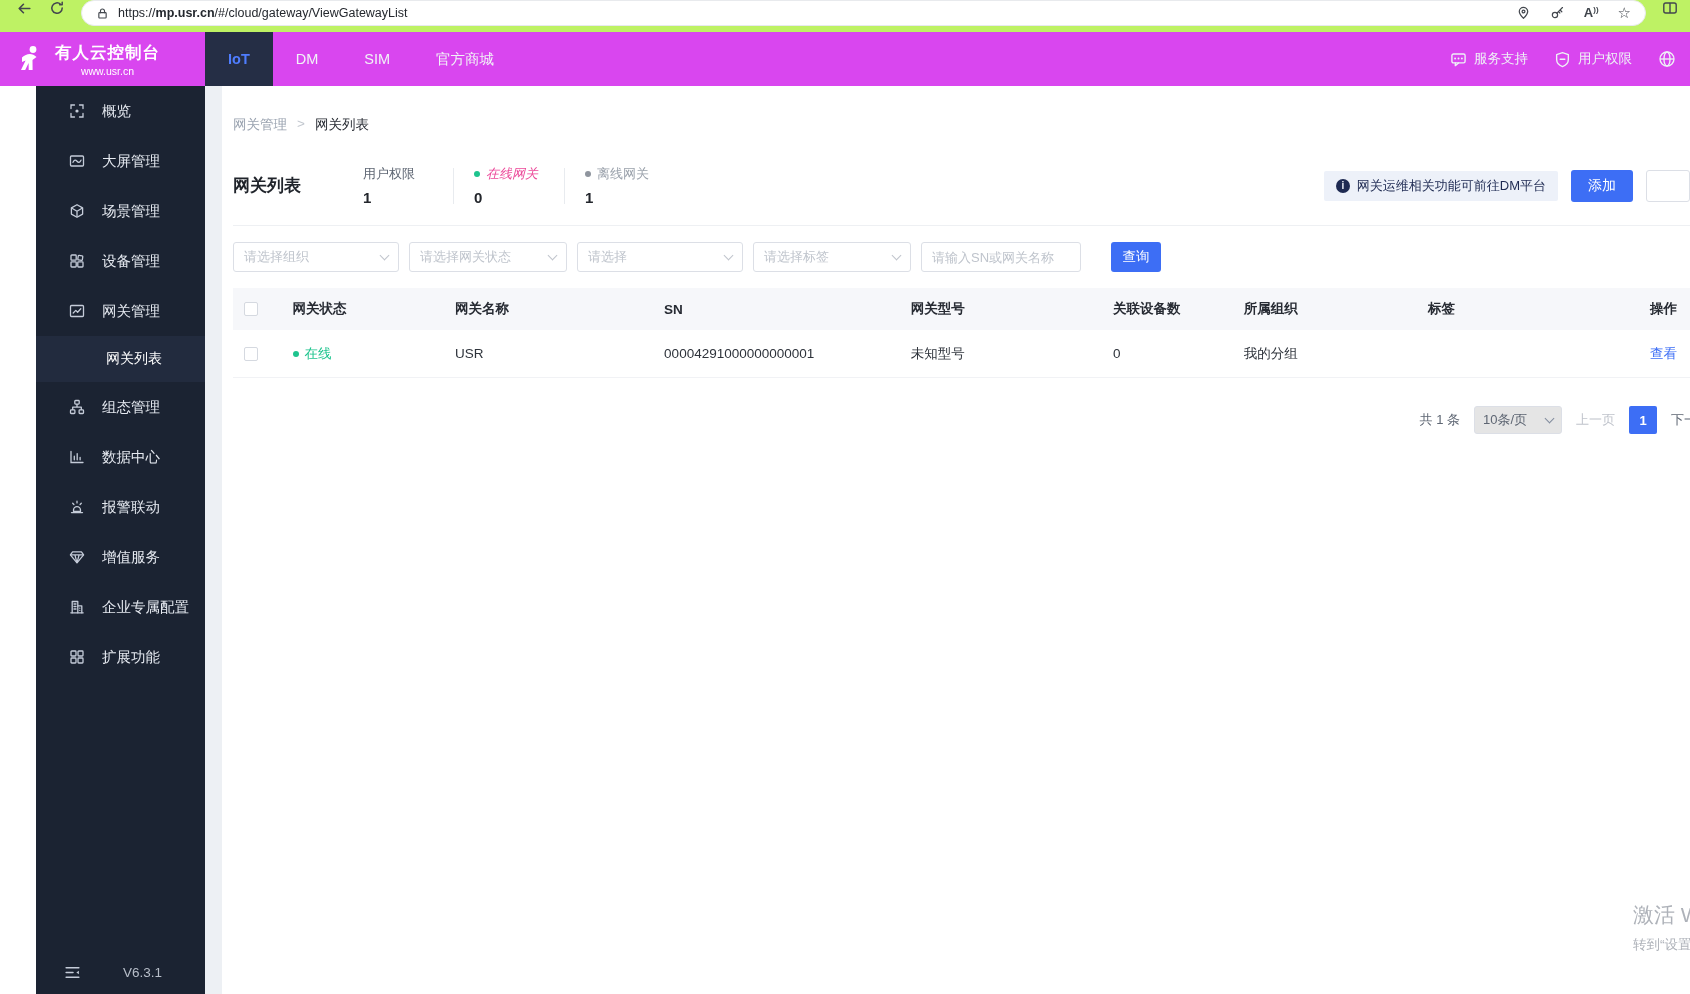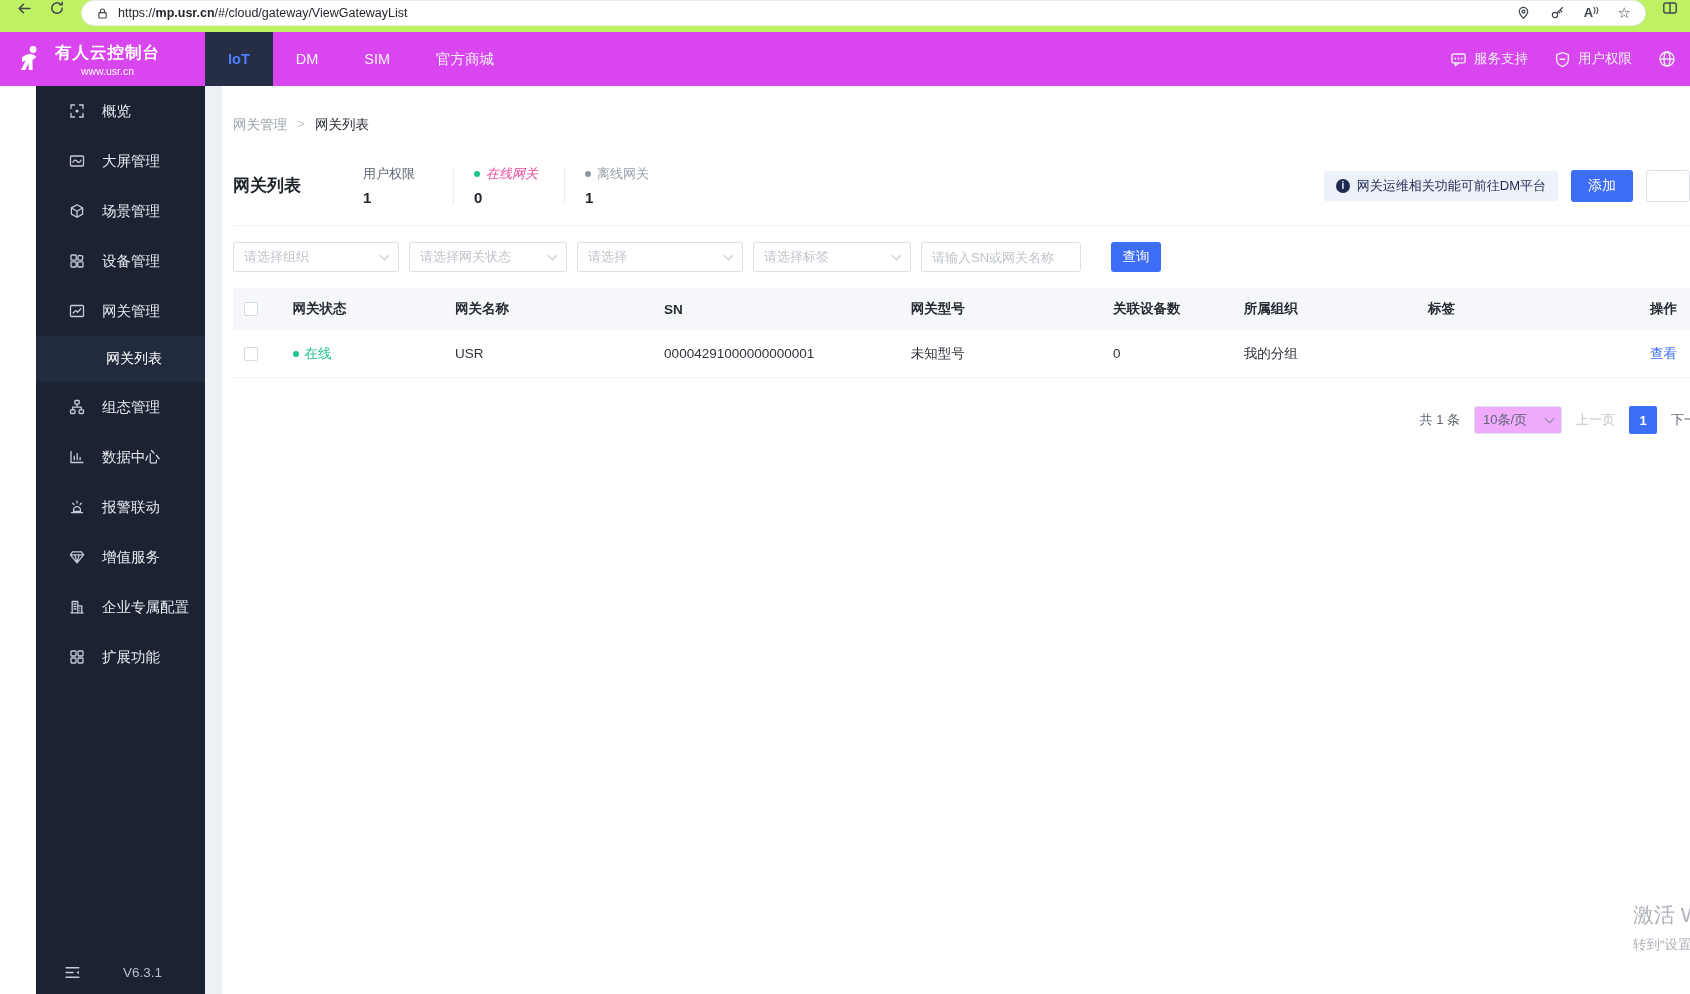--- a/index.html
+++ b/index.html
@@ -85,21 +85,21 @@
   .c-sn { width:249px; }
   .c-model { width:204px; }
   .c-dev { width:132px; }
   .c-org { width:186px; }
   .c-tag { width:224px;font-family:Liberation Mono, monospace; }
   .c-act { flex:1; min-width:40px; white-space:nowrap; }
   .online { color:#1ec48e; }
   .link { color:#3d6ef5; cursor:pointer; }
 
   .pagination { display:flex; align-items:center; justify-content:flex-end; gap:14px; margin-top:28px; margin-right:-20px; font-size:13px; color:#5e6673; }
-  .pg-size { width:88px; height:28px; border:1px solid #dcdfe6; border-radius:3px; background:#f0abfc; display:flex; align-items:center; justify-content:space-between; padding:0 8px; cursor:pointer; }
+  .pg-size { width:88px; height:28px; border:1px solid #dcdfe6; border-radius:3px; background:#e5e5e5; display:flex; align-items:center; justify-content:space-between; padding:0 8px; cursor:pointer; }
   .pg-prev { color:#c0c4cc; white-space:nowrap; }
   .pg-cur { width:28px; height:28px; background:#3d6ef5; color:#fff; border-radius:2px; display:flex; align-items:center; justify-content:center; font-weight:700; cursor:pointer; }
   .pg-next { white-space:nowrap; cursor:pointer; }
 
   .watermark { position:absolute; left:1633px; top:901px; color:#aeb2b9; white-space:nowrap; }
   .wm1 { font-size:21px; }
   .wm2 { font-size:13.5px; margin-top:7px; }
 
   svg { display:block; }
 </style>

